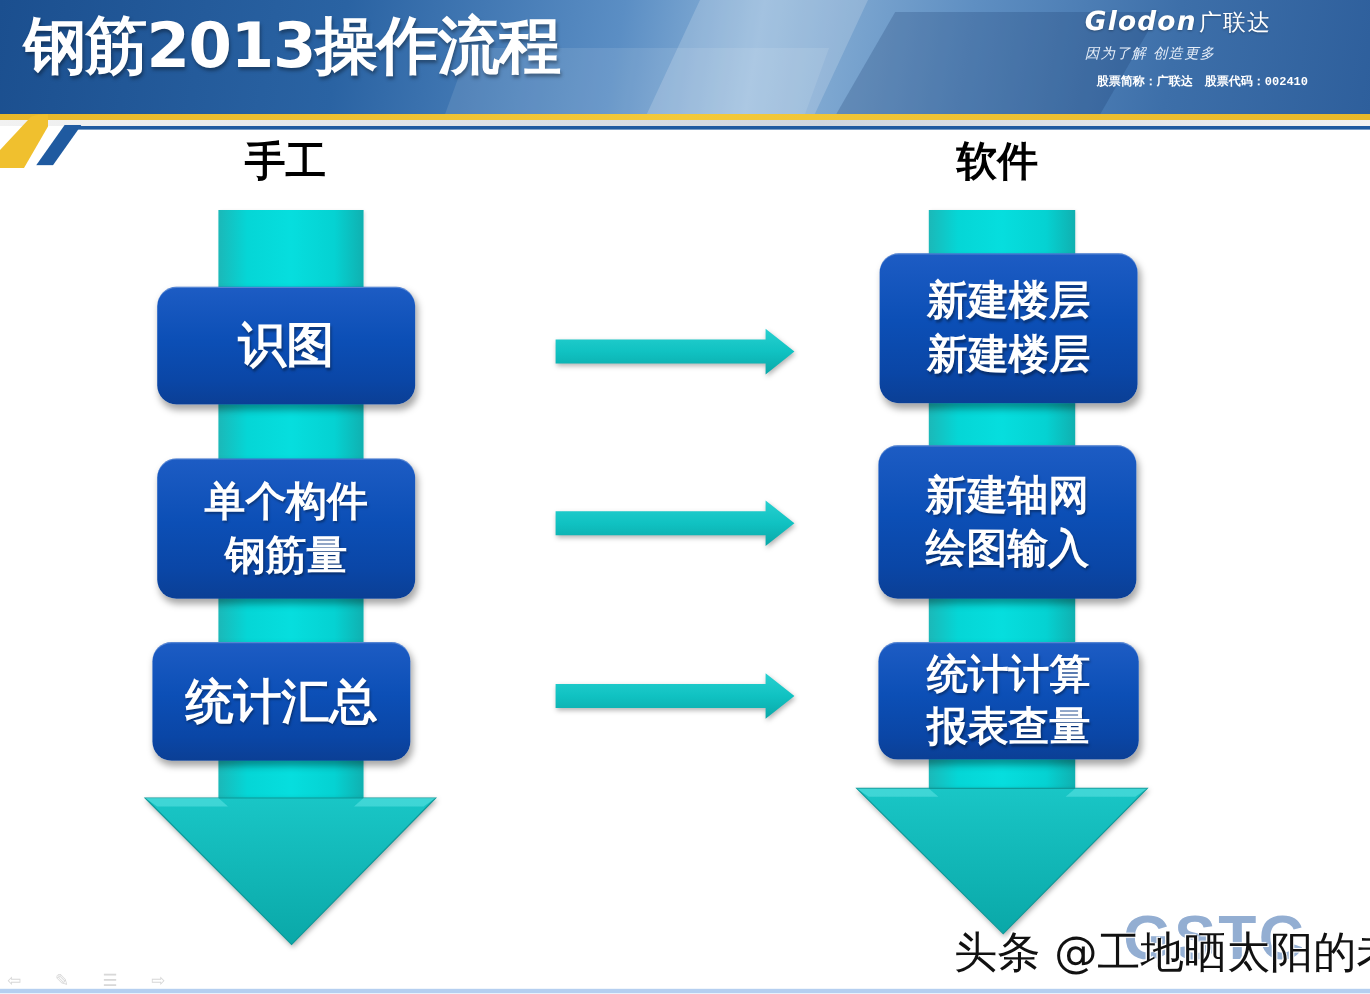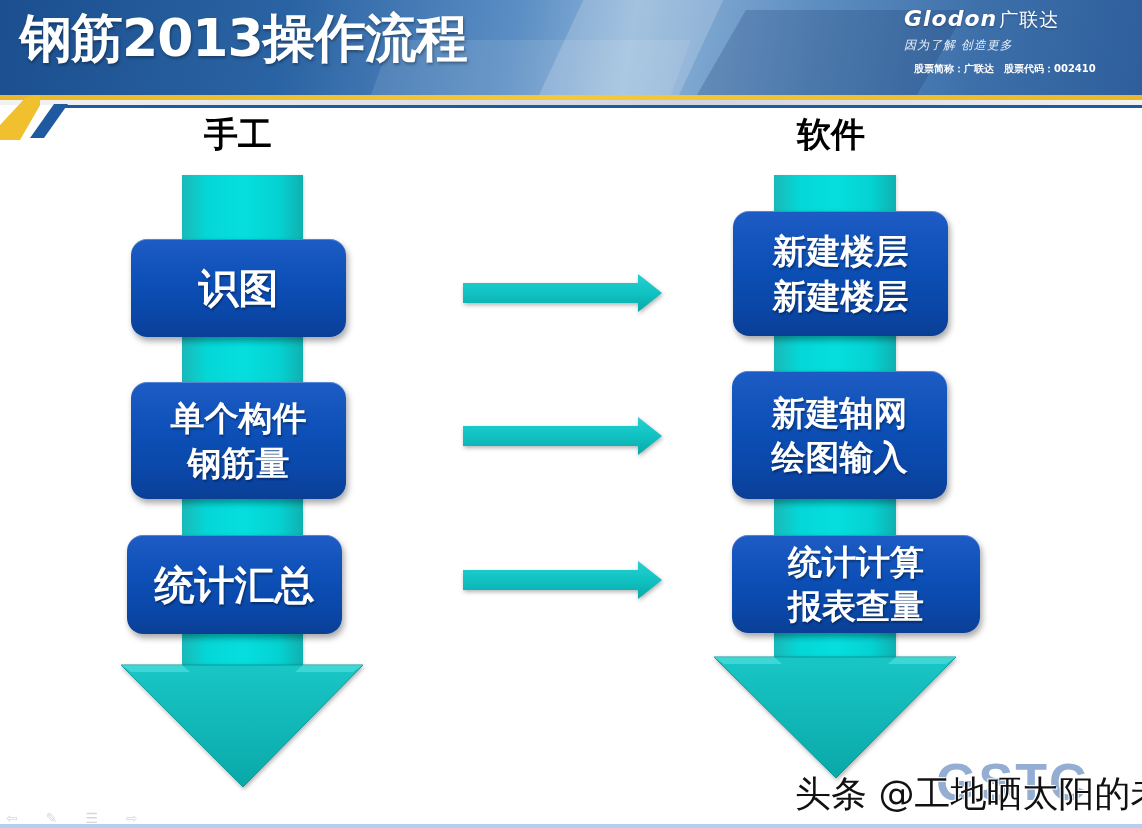--- a/index.html
+++ b/index.html
@@ -38,21 +38,21 @@
       font-family: "DejaVu Sans", sans-serif; font-weight: bold; font-style: italic;
       font-size: 22px; letter-spacing: 1px; color: #ffffff;
       text-shadow: 0 1px 2px rgba(0,0,0,0.3); white-space: nowrap;
     }
     .brand-logo .cn { font-style: normal; font-weight: normal; font-size: 19px; margin-left: 2px; }
     .brand-slogan {
       font-size: 12px; font-style: italic; color: #e6eef8; margin-top: 4px; margin-right: 24px;
       letter-spacing: 1px; white-space: nowrap;
     }
     .brand-stock {
-      font-size: 10px; font-weight: bold; color: #ffffff; margin-top: 8px; white-space: nowrap;
+      font-size: 10px; font-weight: bold; color: #ffffff; margin-top: 8px; white-space: nowrap; font-family: Liberation Mono, monospace;
     }
     .brand-stock span { margin-left: 10px; }
 
     
     .stripe-yellow {
       position: absolute; left: 0; top: 95px; width: 1142px; height: 5px;
       background: linear-gradient(90deg, #e8b82a, #f3c93a 50%, #e8b82a);
     }
     .stripe-white {
       position: absolute; left: 0; top: 100px; width: 1142px; height: 5px;
@@ -196,21 +196,21 @@
 </div>
 
 <div class="step-box med" style="left:733px;top:211px;width:215px;height:125px;">
   <span class="line">新建楼层</span>
   <span class="line">新建楼层</span>
 </div>
 <div class="step-box med" style="left:732px;top:371px;width:215px;height:128px;">
   <span class="line">新建轴网</span>
   <span class="line">绘图输入</span>
 </div>
-<div class="step-box med" style="left:732px;top:535px;width:248px;height:98px;">
+<div class="step-box med" style="left:732px;top:535px;width:217px;height:98px;">
   <span class="line">统计计算</span>
   <span class="line">报表查量</span>
 </div>
 
 <div class="h-arrow" style="left:462px;top:274px;">
   <svg width="200" height="38">
     <defs>
       <linearGradient id="hTeal" x1="0" y1="0" x2="0" y2="1">
         <stop offset="0" stop-color="#28d0d0"></stop>
         <stop offset="0.5" stop-color="#10c2c2"></stop>

